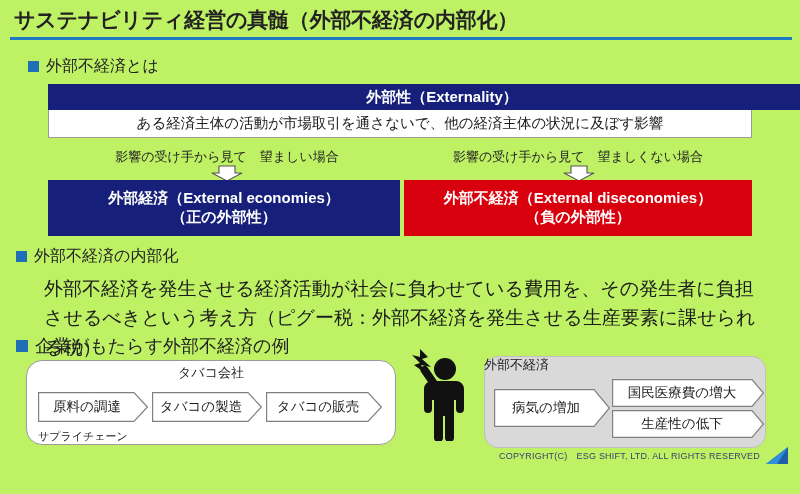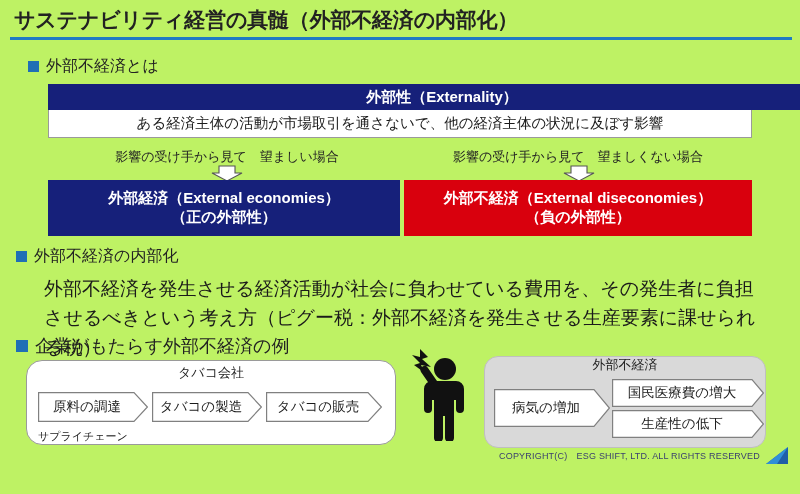--- a/index.html
+++ b/index.html
@@ -225,21 +225,21 @@
     background: #d9d9d9;
     border: 1px solid #bfbfbf;
     border-radius: 14px;
     box-sizing: border-box;
   }
   .diseco-label {
     position: absolute;
     left: 484px;
     top: 356px;
     width: 282px;
-    text-align: center;
+    text-align: left;
     font-size: 13px;
     color: #222222;
     font-family: Liberation Serif, serif;
   }
   #chev-dis-0 { left: 494px; top: 389px; width: 116px; height: 38px; }
   #chev-dis-1 { left: 612px; top: 379px; width: 152px; height: 28px; }
   #chev-dis-2 { left: 612px; top: 410px; width: 152px; height: 28px; }
 
   
   .footer {

